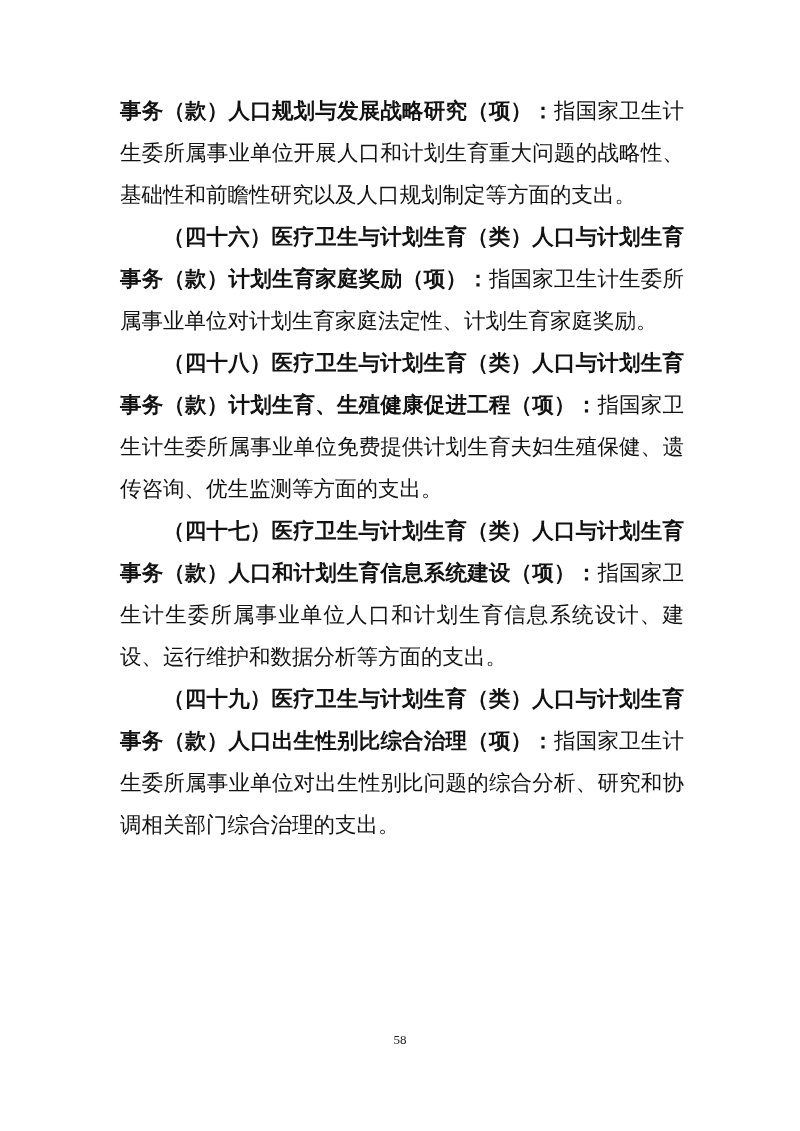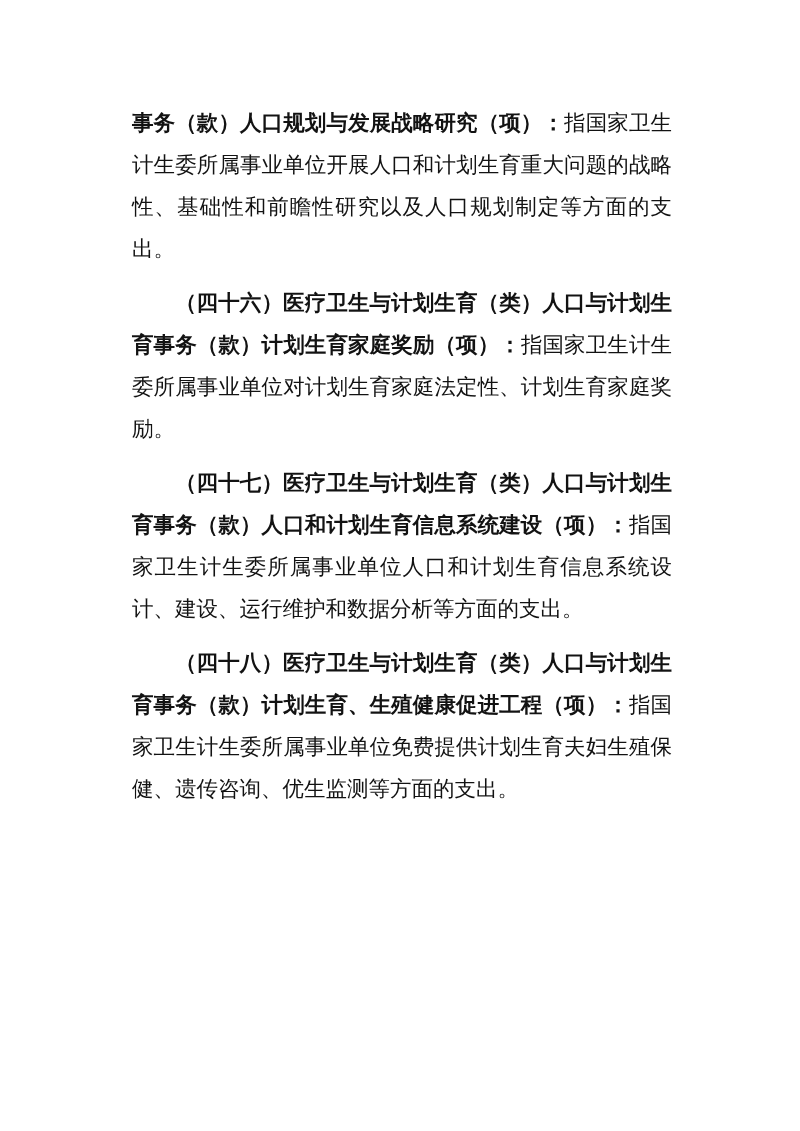--- a/index.html
+++ b/index.html
@@ -21,21 +21,21 @@
     left: 120px;
     top: 90px;
     width: 564px;
     font-size: 21.5px;
     line-height: 42px;
     text-align: justify;
     text-justify: inter-ideograph;
     word-break: break-all;
   }
   .content p {
-    margin: 12px;
+    margin: 0;
     padding: 0;
   }
   .content p.indent {
     text-indent: 2em;
   }
   .lead {
     font-weight: 700;
   }
   .body-text {
     font-weight: 400;
@@ -60,24 +60,28 @@
 
     <p>
       <span class="lead">事务（款）人口规划与发展战略研究（项）：</span><span class="body-text">指国家卫生计生委所属事业单位开展人口和计划生育重大问题的战略性、基础性和前瞻性研究以及人口规划制定等方面的支出。</span>
     </p>
 
     <p class="indent">
       <span class="lead">（四十六）医疗卫生与计划生育（类）人口与计划生育事务（款）计划生育家庭奖励（项）：</span><span class="body-text">指国家卫生计生委所属事业单位对计划生育家庭法定性、计划生育家庭奖励。</span>
     </p>
 
     <p class="indent">
+      <span class="lead">（四十八）医疗卫生与计划生育（类）人口与计划生育事务（款）计划生育、生殖健康促进工程（项）：</span><span class="body-text">指国家卫生计生委所属事业单位免费提供计划生育夫妇生殖保健、遗传咨询、优生监测等方面的支出。</span>
+    </p>
+
+    <p class="indent">
       <span class="lead">（四十七）医疗卫生与计划生育（类）人口与计划生育事务（款）人口和计划生育信息系统建设（项）：</span><span class="body-text">指国家卫生计生委所属事业单位人口和计划生育信息系统设计、建设、运行维护和数据分析等方面的支出。</span>
     </p>
 
     <p class="indent">
-      <span class="lead">（四十八）医疗卫生与计划生育（类）人口与计划生育事务（款）计划生育、生殖健康促进工程（项）：</span><span class="body-text">指国家卫生计生委所属事业单位免费提供计划生育夫妇生殖保健、遗传咨询、优生监测等方面的支出。</span>
+      <span class="lead">（四十九）医疗卫生与计划生育（类）人口与计划生育事务（款）人口出生性别比综合治理（项）：</span><span class="body-text">指国家卫生计生委所属事业单位对出生性别比问题的综合分析、研究和协调相关部门综合治理的支出。</span>
     </p>
-
 
 
   </div>
 
+  <div class="page-number">58</div>
 </div>
 
 </body></html>

